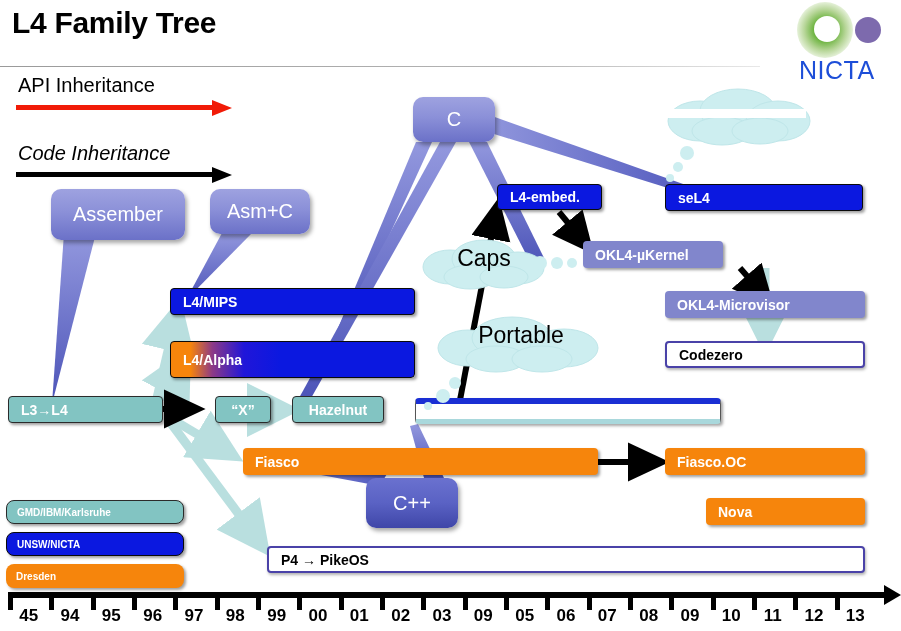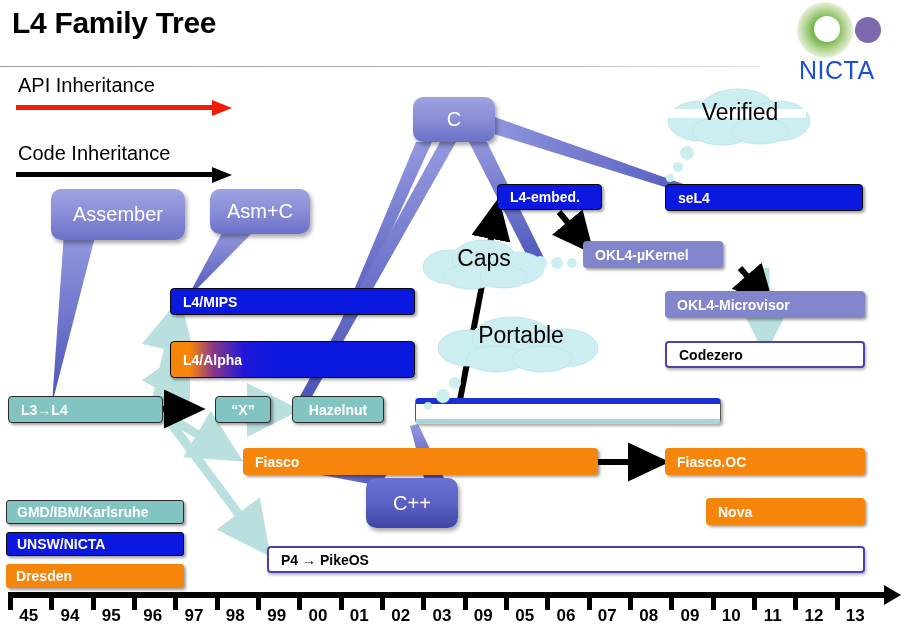--- a/index.html
+++ b/index.html
@@ -49,22 +49,22 @@
   .cloud .lbl{position:absolute;width:100%;text-align:center;font-size:23px;color:#000;z-index:5;}
 
   
   .axis{position:absolute;left:8px;top:592px;width:885px;height:6px;background:#000;}
   .axishead{position:absolute;left:884px;top:585px;width:0;height:0;
       border-top:10px solid transparent;border-bottom:10px solid transparent;border-left:17px solid #000;}
   .tick{position:absolute;width:5px;height:18px;background:#000;top:592px;}
   .yr{position:absolute;top:606px;font-size:17px;font-weight:bold;color:#000;text-align:center;}
 
   
-  .legbar{position:absolute;border-radius:3px;display:flex;align-items:center;padding-left:10px;
-      font-size:14px;font-weight:bold;color:#fff;box-shadow:2px 2px 3px rgba(0,0,0,0.38);box-sizing:border-box;}
+  .legbar{position:absolute;border-radius:8px;display:flex;align-items:center;padding-left:10px;
+      font-size:10px;font-weight:bold;color:#fff;box-shadow:2px 2px 3px rgba(0,0,0,0.38);box-sizing:border-box;}
 
   svg.overlay{position:absolute;left:0;top:0;width:901px;height:631px;pointer-events:none;}
 </style>
 </head>
 <body>
 
 <div id="stage">
 
   <div class="title">L4 Family Tree</div>
   <div class="divider"></div>
@@ -75,21 +75,21 @@
     <div class="purpledot"></div>
     <div class="wordmark">NICTA</div>
   </div>
 
   <div class="legtext" style="left:18px;top:74px;">API Inheritance</div>
   <div class="legarrow" style="left:16px;top:105px;">
     <div class="shaft" style="width:198px;background:#f11b07;"></div>
     <div class="head" style="left:196px;border-left:20px solid #f11b07;"></div>
   </div>
 
-  <div class="legtext" style="left:18px;top:142px;">Code Inheritance</div>
+  <div class="legtext" style="left:18px;top:142px;font-style:italic;">Code Inheritance</div>
   <div class="legarrow" style="left:16px;top:172px;">
     <div class="shaft" style="width:198px;background:#000;"></div>
     <div class="head" style="left:196px;border-left:20px solid #000;"></div>
   </div>
 
   <svg class="overlay" viewBox="0 0 901 631">
     <defs>
       <linearGradient id="tail1" x1="0" y1="0" x2="0" y2="1">
         <stop offset="0%" stop-color="#9398de"></stop>
         <stop offset="100%" stop-color="#4c54b8"></stop>
@@ -136,21 +136,20 @@
     <svg width="160" height="62" viewBox="0 0 160 62">
       <g fill="#cdeef0" stroke="#bfe6e9" stroke-width="1">
         <ellipse cx="40" cy="36" rx="32" ry="20"></ellipse>
         <ellipse cx="78" cy="26" rx="38" ry="22"></ellipse>
         <ellipse cx="118" cy="36" rx="32" ry="20"></ellipse>
         <ellipse cx="62" cy="46" rx="30" ry="14"></ellipse>
         <ellipse cx="100" cy="46" rx="28" ry="13"></ellipse>
       </g>
       <rect x="6" y="24" width="140" height="9" fill="#ffffff"></rect>
     </svg>
-    <div class="lbl" style="top:14px;">Verified</div>
   </div>
   <svg class="overlay" style="z-index:3">
     <circle cx="687" cy="153" r="7" fill="#cdeef0"></circle>
     <circle cx="678" cy="167" r="5" fill="#cdeef0"></circle>
     <circle cx="670" cy="178" r="4" fill="#cdeef0"></circle>
   </svg>
 
   <div class="cloud" style="left:418px;top:235px;width:132px;height:56px;">
     <svg width="132" height="56" viewBox="0 0 132 56">
       <g fill="#cdeef0" stroke="#bfe6e9" stroke-width="1">

